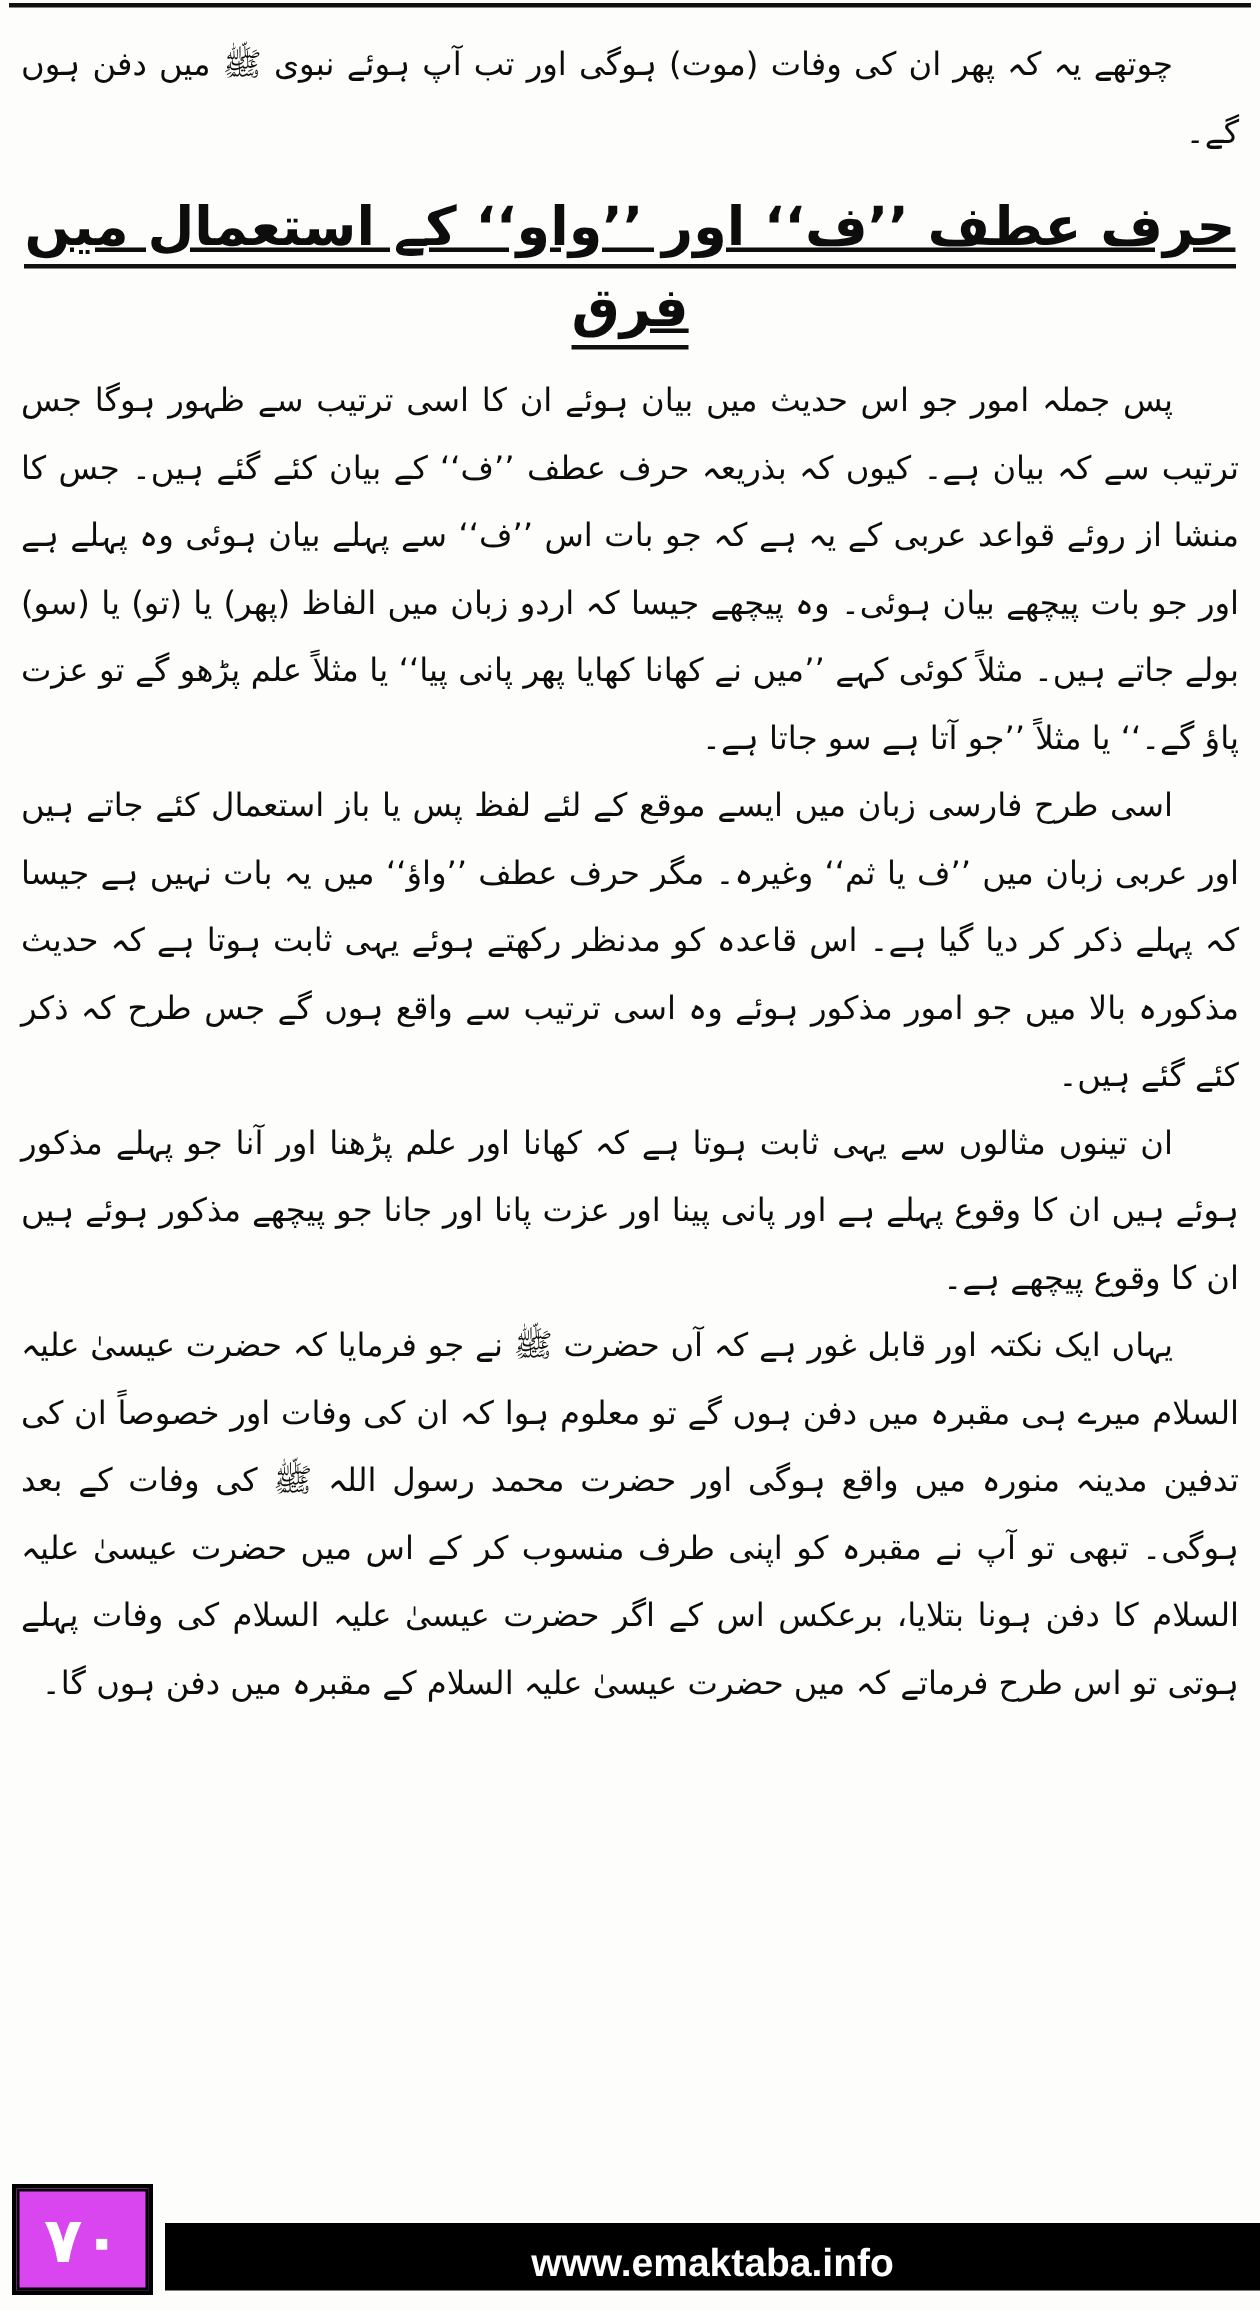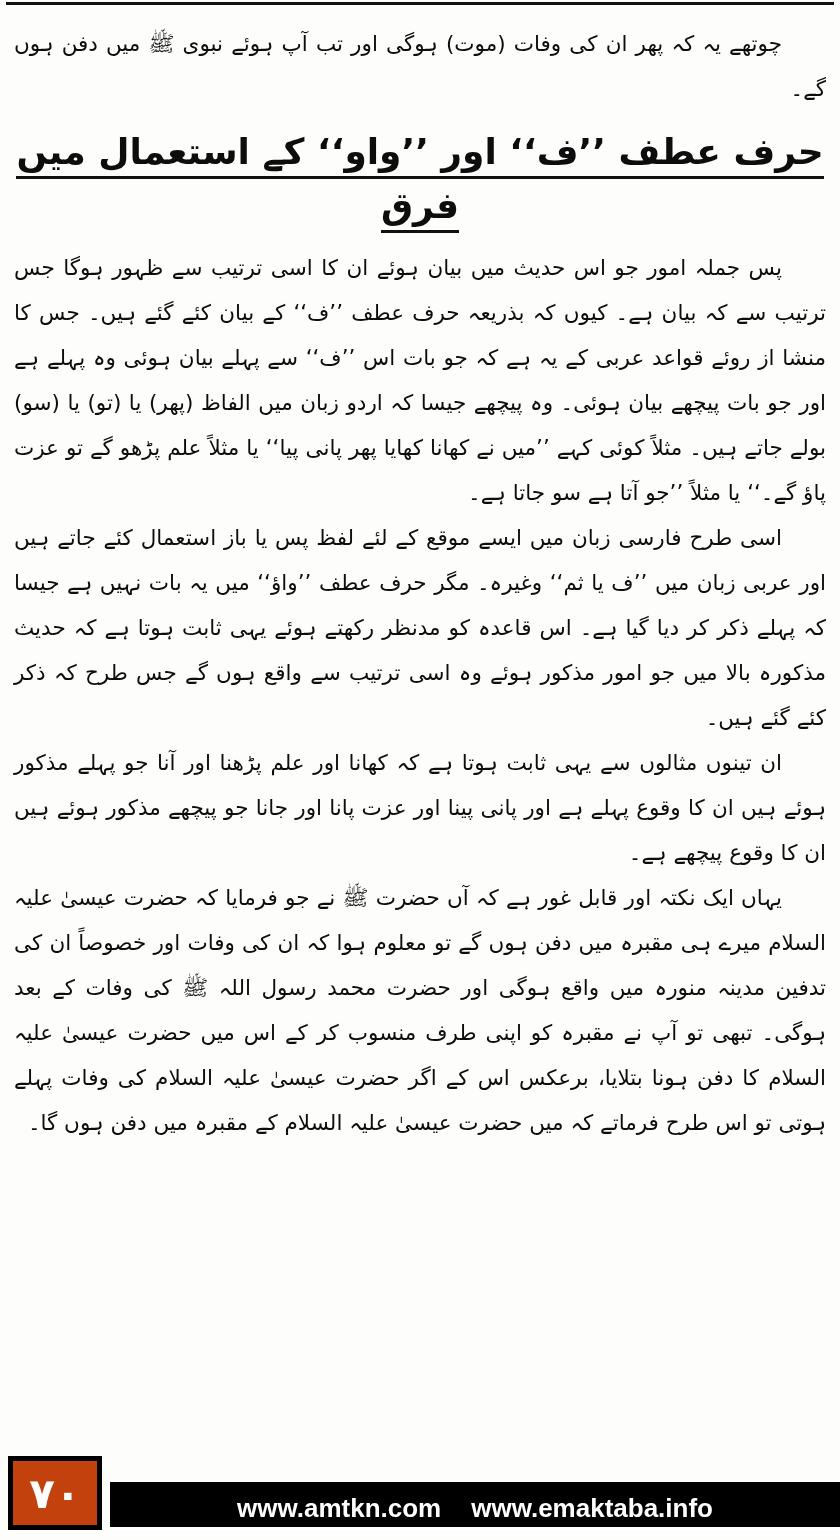--- a/index.html
+++ b/index.html
@@ -58,39 +58,40 @@
     font-size: 21.5px;
     line-height: 45px;
     font-weight: 500;
   }
   .section-heading {
     text-align: center;
     margin: 14px 0 12px 0;
     font-size: 36px;
     font-weight: bold;
     line-height: 1.5;
+    text-decoration: underline;
   }
   .section-heading span {
     border-bottom: 3px solid #111;
     padding-bottom: 4px;
   }
   
   .footer {
     position: absolute;
     left: 8px;
     right: 0;
     bottom: 10px;
     display: flex;
     align-items: flex-end;
     gap: 8px;
   }
   .footer-num-box {
     width: 94px;
     height: 74px;
-    background: #c2410c;
+    background: #d946ef;
     color: #fff;
     display: flex;
     align-items: center;
     justify-content: center;
     font-size: 42px;
     font-weight: bold;
     direction: rtl;
     flex: 0 0 auto;
     border: 3px solid #000;
     box-shadow: inset 0 0 0 2px #000;
@@ -138,18 +139,17 @@
 
     <p class="para">یہاں ایک نکتہ اور قابل غور ہے کہ آں حضرت ﷺ نے جو فرمایا کہ حضرت عیسیٰ علیہ السلام میرے ہی مقبرہ میں دفن ہوں گے تو معلوم ہوا کہ ان کی وفات اور خصوصاً ان کی تدفین مدینہ منورہ میں واقع ہوگی اور حضرت محمد رسول اللہ ﷺ کی وفات کے بعد ہوگی۔ تبھی تو آپ نے مقبرہ کو اپنی طرف منسوب کر کے اس میں حضرت عیسیٰ علیہ السلام کا دفن ہونا بتلایا، برعکس اس کے اگر حضرت عیسیٰ علیہ السلام کی وفات پہلے ہوتی تو اس طرح فرماتے کہ میں حضرت عیسیٰ علیہ السلام کے مقبرہ میں دفن ہوں گا۔</p>
 
   </main>
 
   <footer class="footer">
     <div class="footer-num-box">
       <span>۷۰</span>
     </div>
     <div class="footer-links-bar">
-      <span class="footer-link">www.amtkn.com</span>
       <span class="footer-link">www.emaktaba.info</span>
     </div>
   </footer>
 
 </div>
 
 </body></html>

